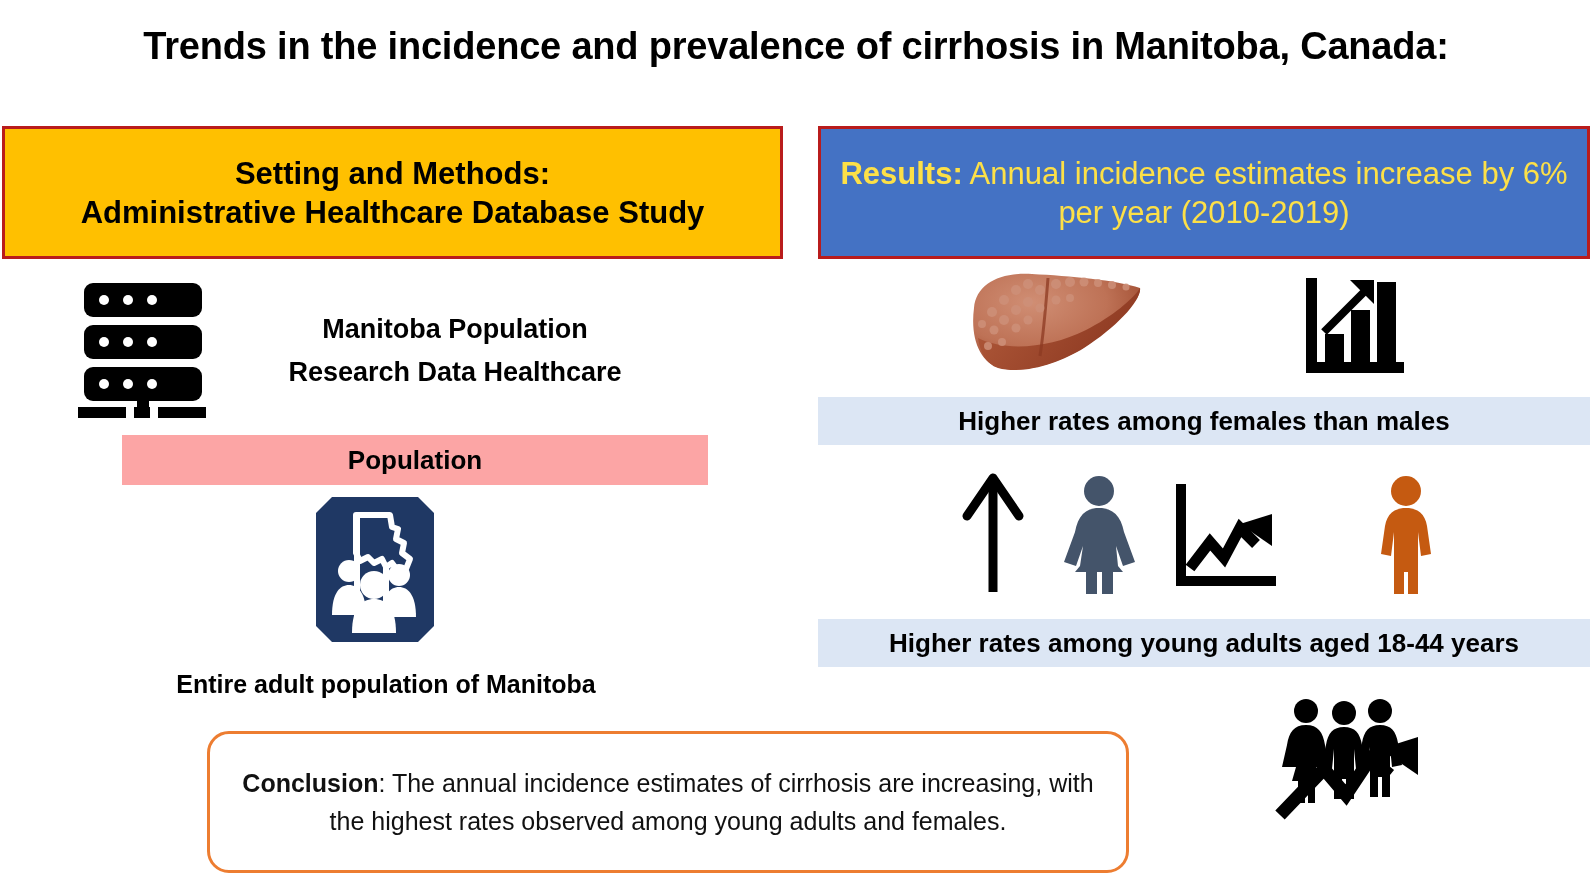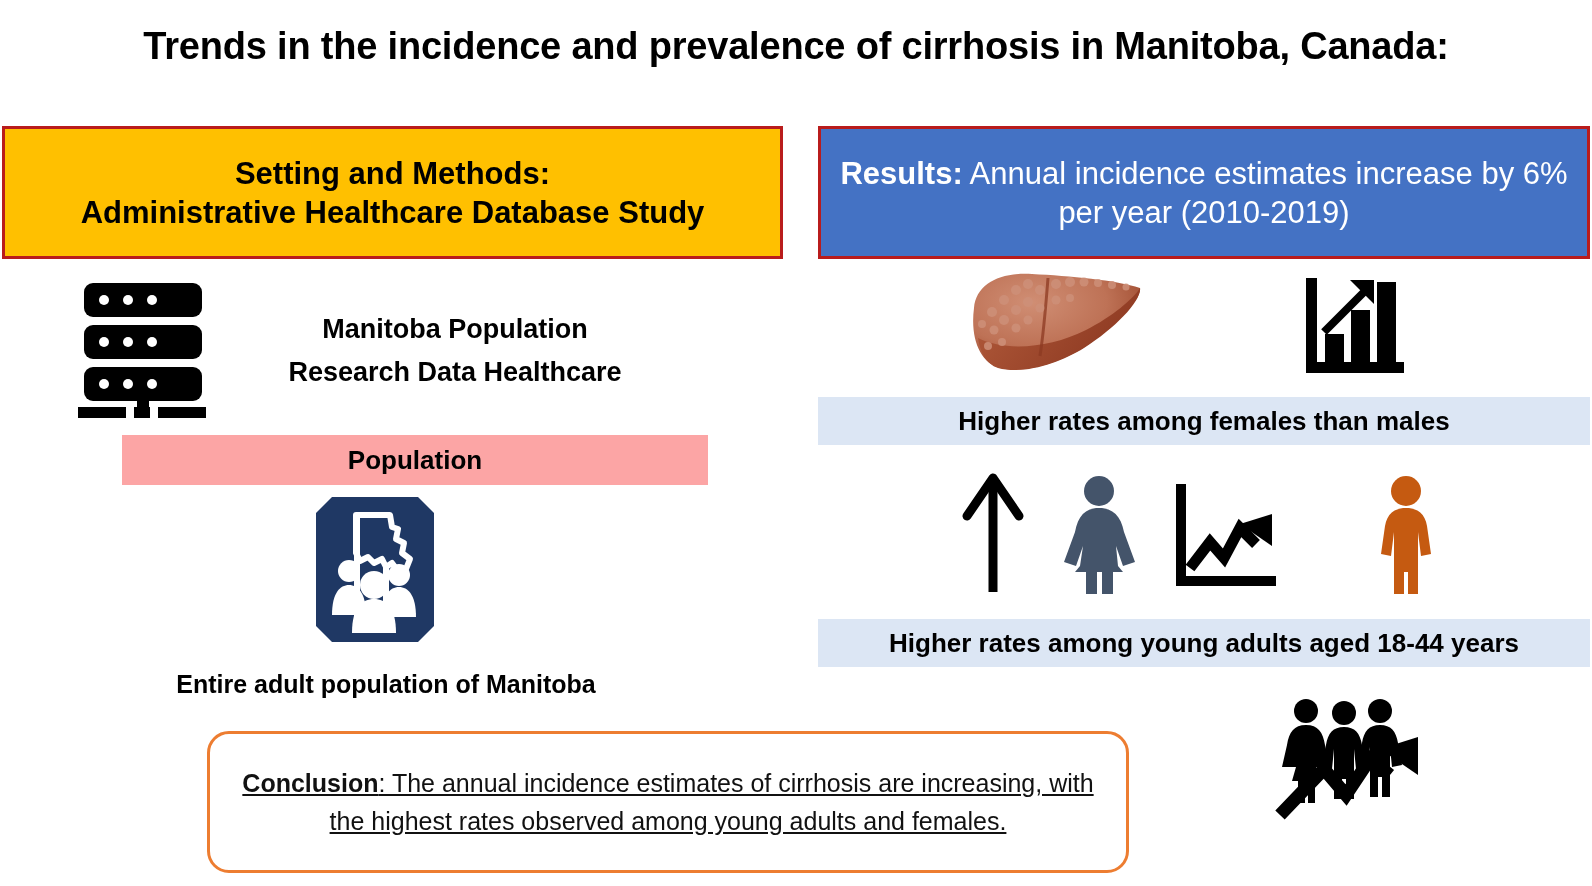--- a/index.html
+++ b/index.html
@@ -23,21 +23,21 @@
     border:3px solid #b91c1c;box-sizing:border-box;
     display:flex;align-items:center;justify-content:center;
     text-align:center;font-size:31px;line-height:39px;
   }
   #methods-banner{
     left:2px;top:126px;width:781px;height:133px;
     background:#FFC000;color:#000;font-weight:bold;
   }
   #results-banner{
     left:818px;top:126px;width:772px;height:133px;
-    background:#4472C4;color:#ffffff;font-weight:normal;
+    background:#4472C4;color:#fde047;font-weight:normal;
   }
   #results-banner b{font-weight:bold;}
 
   
   #server-icon{left:78px;top:281px;width:140px;height:135px;}
   #repo-label{
     left:240px;top:308px;width:430px;text-align:center;
     font-weight:bold;font-size:27px;line-height:43px;
   }
   #population-banner{
@@ -50,21 +50,21 @@
     left:76px;top:670px;width:620px;text-align:center;
     font-weight:bold;font-size:25px;
   }
 
   
   #conclusion-box{
     left:207px;top:731px;width:922px;height:142px;
     border:3px solid #ED7D31;border-radius:22px;box-sizing:border-box;
     display:flex;align-items:center;justify-content:center;
     padding:12px 26px;text-align:center;
-    font-size:25px;line-height:38px;color:#111;text-decoration:underline;
+    font-size:25px;line-height:38px;color:#111;
   }
   #conclusion-box b{font-weight:bold;}
 
   
   #liver-icon{left:966px;top:268px;width:180px;height:116px;}
   #barchart-icon{left:1306px;top:278px;width:98px;height:95px;}
   .resbanner{
     background:#DCE6F4;display:flex;align-items:center;justify-content:center;
     font-weight:bold;font-size:26px;color:#000;
   }

